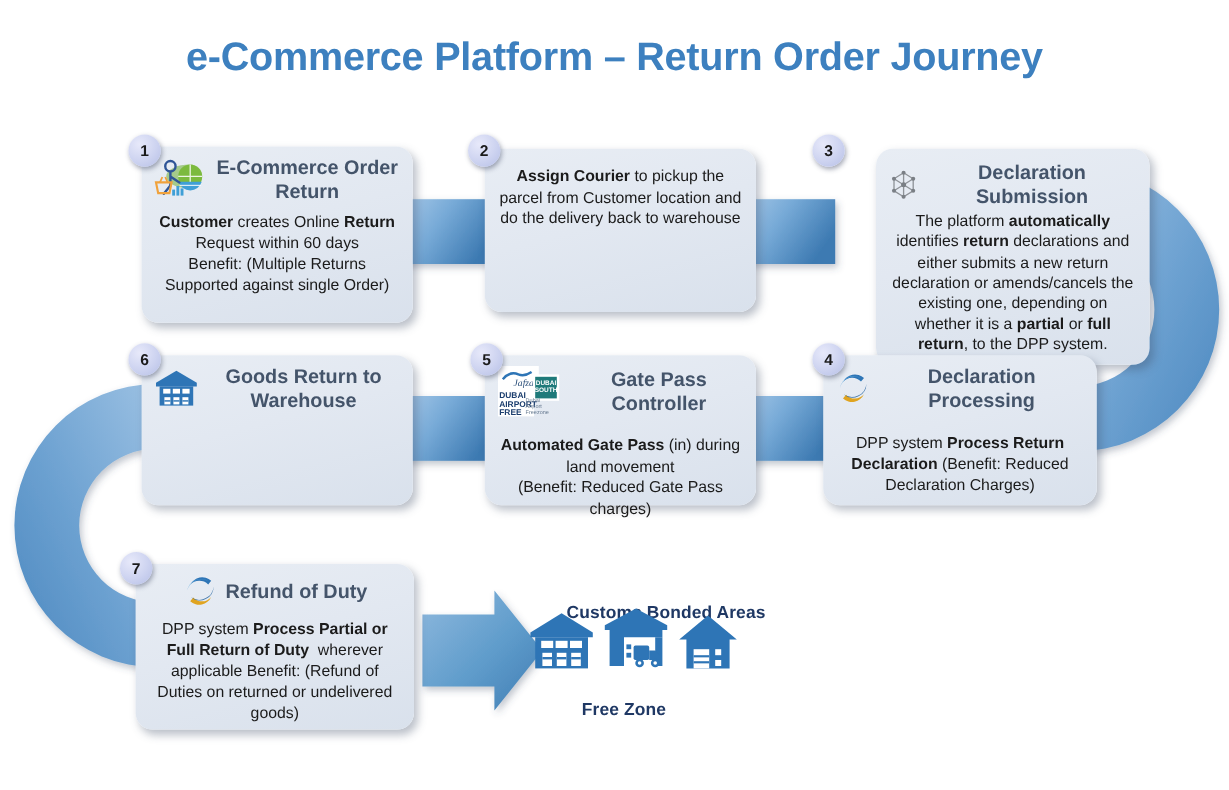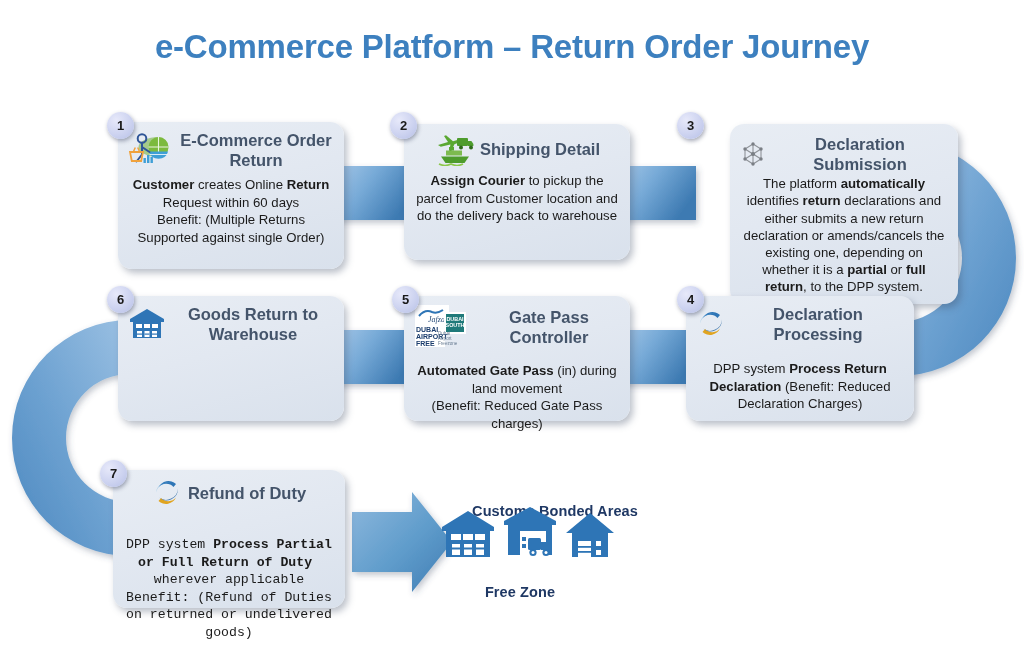--- a/index.html
+++ b/index.html
@@ -151,39 +151,20 @@
           <rect x="22.5" y="26" width="2.4" height="6" fill="#3f9fd6"></rect>
         </svg>
       </span>
       <span class="card-title">E-Commerce Order Return</span>
     </div>
     <div class="card-body"><b>Customer</b> creates Online <b>Return</b> Request within 60 days<br>Benefit: (Multiple Returns Supported against single Order)</div>
   </div>
 
   <div class="badge" style="left:390px;top:112px;">2</div>
   <div class="card" style="left:404px;top:124px;width:226px;height:136px;">
-    <div class="card-head">
-      <span class="icon">
-        <svg width="40" height="34" viewBox="0 0 40 34">
-
-          <path d="M4 13 l10-3 -4-6 2-.8 7 6 6-1.6 1.4 2.4 -6 2.2 -3.2 7 -1.8-.4 1-6.2 -9.6 2.2z" fill="#5aa832"></path>
-
-          <rect x="23" y="6" width="11" height="8" rx="1" fill="#4e9c2d"></rect>
-          <path d="M34 9 h3.4 l2 3 v2 H34z" fill="#4e9c2d"></path>
-          <circle cx="27" cy="15.6" r="2" fill="#2f6b1a"></circle>
-          <circle cx="37" cy="15.6" r="2" fill="#2f6b1a"></circle>
-
-          <rect x="12" y="18.5" width="16" height="5" fill="#7dbb4f"></rect>
-          <rect x="15" y="15" width="5" height="3.5" fill="#5aa832"></rect>
-          <path d="M7 24.5 h28 l-4.5 6.5 h-19z" fill="#4e9c2d"></path>
-          <path d="M5 32 q6 3 12 0 q6 3 12 0" stroke="#8cc84b" stroke-width="1.6" fill="none"></path>
-        </svg>
-      </span>
-      <span class="card-title">Shipping Detail</span>
-    </div>
     <div class="card-body"><b>Assign Courier</b> to pickup the parcel from Customer location and do the delivery back to warehouse</div>
   </div>
 
   <div class="badge" style="left:677px;top:112px;">3</div>
   <div class="card" style="left:686px;top:124px;width:228px;height:180px;padding-top:10px;margin-left:44px;">
     <div class="card-head" style="min-height:22px;">
       <span class="icon">
         <svg width="26" height="26" viewBox="0 0 26 26">
           <g stroke="#8f9398" stroke-width="1.1" fill="none">
             <path d="M13 3 L5 8 L5 18 L13 23 L21 18 L21 8 Z"></path>
@@ -282,21 +263,21 @@
       <span class="icon">
         <svg width="30" height="28" viewBox="0 0 30 28">
           <path d="M24 5 a11 11 0 0 0 -17.5 3.5 a10 10 0 0 1 15 -.5 z" fill="#2e75b6"></path>
           <path d="M6.5 22 a11 11 0 0 0 17.5 -3.5 a10 10 0 0 1 -15 .5 z" fill="#e0a420"></path>
           <path d="M26 9.5 a11.5 11.5 0 0 1 -19 9 a12 12 0 0 0 19 -9z" fill="#1f5f9c" opacity=".85"></path>
           <path d="M4 13.5 a11.5 11.5 0 0 1 18 -8 a12 12 0 0 0 -18 8z" fill="#5aa9de" opacity=".8"></path>
         </svg>
       </span>
       <span class="card-title">Refund of Duty</span>
     </div>
-    <div class="card-body" style="margin-top:28px;font-family:Liberation Mono, monospace;">DPP system <b>Process Partial or Full Return of Duty</b>&nbsp; wherever applicable Benefit: (Refund of Duties on returned or undelivered goods)</div>
+    <div class="card-body" style="margin-top:7px;">DPP system <b>Process Partial or Full Return of Duty</b>&nbsp; wherever applicable Benefit: (Refund of Duties on returned or undelivered goods)</div>
   </div>
 
   <div class="zone-label" style="left:420px;top:485px;width:270px;">Customs Bonded Areas</div>
 
   <div class="buildings" style="left:440px;top:505px;">
     <span class="icon">
       <svg width="56" height="52" viewBox="0 0 56 52">
         <path d="M2 18 L28 2 L54 18 v4 H2z" fill="#2e75b6"></path>
         <rect x="6" y="22" width="44" height="26" fill="#2e75b6"></rect>
         <g fill="#ffffff">

